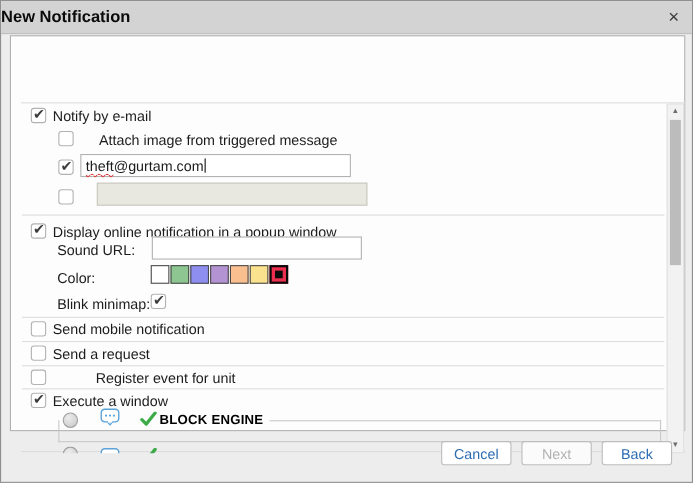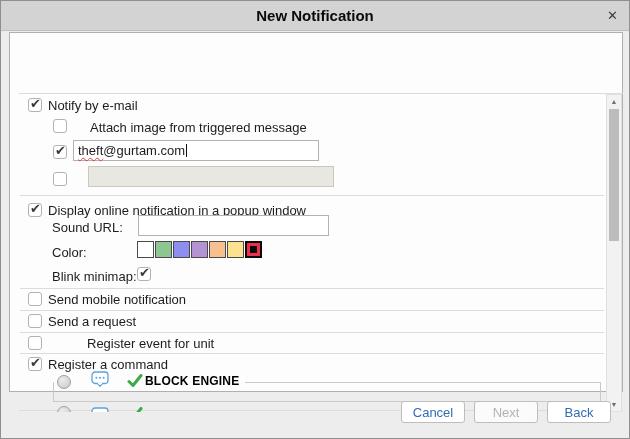--- a/index.html
+++ b/index.html
@@ -5,21 +5,21 @@
   * { margin:0; padding:0; box-sizing:border-box; }
   html,body { background:#ffffff; }
   body { font-family:"Liberation Sans", sans-serif; }
 
   .window { position:relative; width:630px; height:439px; background:#ededee;
             border:1px solid #8f8f8f; overflow:hidden; font-size:13px; color:#1c1c1c; }
 
   
   .titlebar { position:absolute; left:0; top:0; width:100%; height:30px;
               background:#d3d3d4; border-bottom:1px solid #c0c0c0; }
-  .title { position:absolute; left:0; width:100%; text-align:center; top:6px;
+  .title { position:absolute; left:0; width:100%; top:6px;
            font-size:15px; font-weight:bold; color:#0a0a0a; }
   .close { position:absolute; right:11px; top:7px; font-size:13px; color:#3c3c3c; cursor:pointer; }
 
   
   .panel { position:absolute; left:8px; top:31px; width:614px; height:360px;
            background:#fdfdfd; border:1px solid #b0b0b0; }
   .intro { position:absolute; left:20px; top:44px; white-space:nowrap; }
 
   
   .list { position:absolute; left:9px; top:60px; width:604px; height:318px;
@@ -137,21 +137,21 @@
       <span class="lbl" style="left:29px; top:220px;">Send a request</span>
 
       <div class="sep" style="top:238px;"></div>
 
       <span class="cb" style="left:9px; top:242px;"></span>
       <span class="lbl" style="left:30px; top:242px;margin-left:38px;">Register event for unit</span>
 
       <div class="sep" style="top:259px;"></div>
 
       <span class="cb checked" style="left:9px; top:263px;"></span>
-      <span class="lbl" style="left:29px; top:263px;">Register a command</span>
+      <span class="lbl" style="left:29px; top:263px;">Execute a window</span>
 
       <span class="radio" style="left:38px; top:281px;"></span>
       <svg class="bubble" style="left:72px; top:276px;" width="18" height="18" viewBox="0 0 18 18">
         <rect x="1" y="2" width="16" height="11.5" rx="3.2" fill="#ffffff" stroke="#5ba3d9" stroke-width="1.3"></rect>
         <path d="M6.6 13.5 L9 16.3 L11.4 13.5 Z" fill="#ffffff" stroke="#5ba3d9" stroke-width="1.2" stroke-linejoin="round"></path>
         <rect x="6.9" y="12.6" width="4.2" height="1.6" fill="#ffffff"></rect>
         <circle cx="5.4" cy="7.8" r="1" fill="#5ba3d9"></circle>
         <circle cx="9" cy="7.8" r="1" fill="#5ba3d9"></circle>
         <circle cx="12.6" cy="7.8" r="1" fill="#5ba3d9"></circle>
       </svg>

